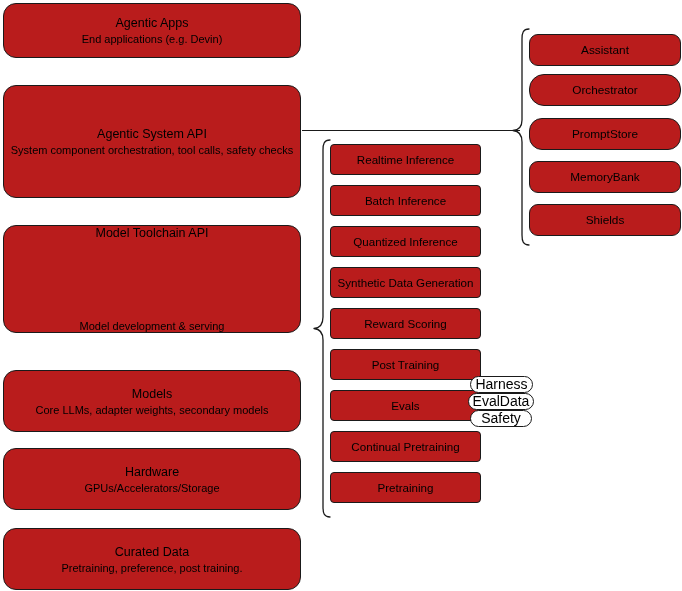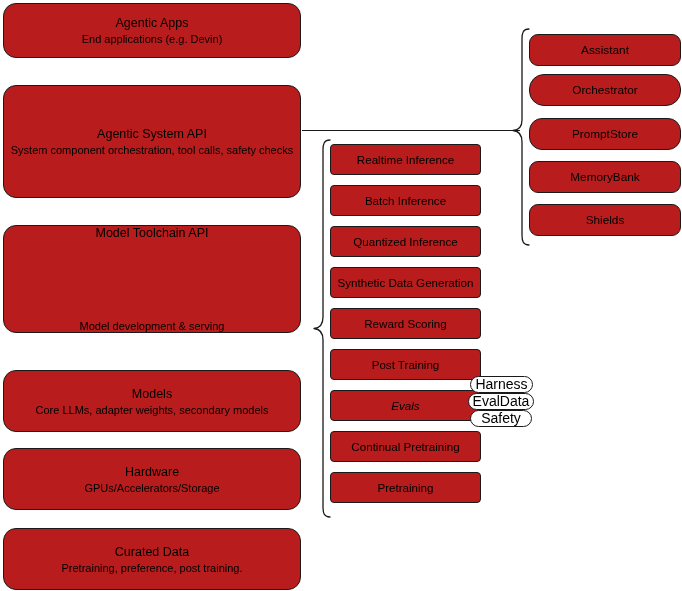--- a/index.html
+++ b/index.html
@@ -191,21 +191,21 @@
   </div>
   <div class="box cap-box" style="top:267px;">
     <div class="title">Synthetic Data Generation</div>
   </div>
   <div class="box cap-box" style="top:308px;">
     <div class="title">Reward Scoring</div>
   </div>
   <div class="box cap-box" style="top:349px;">
     <div class="title">Post Training</div>
   </div>
-  <div class="box cap-box" style="top:390px;font-style:italic;">
+  <div class="box cap-box" style="top:390px;">
     <div class="title">Evals</div>
   </div>
   <div class="box cap-box" style="top:431px;">
     <div class="title">Continual Pretraining</div>
   </div>
   <div class="box cap-box" style="top:472px;">
     <div class="title">Pretraining</div>
   </div>
 
   <div class="pill" style="left:470px; top:376px; width:63px;">

